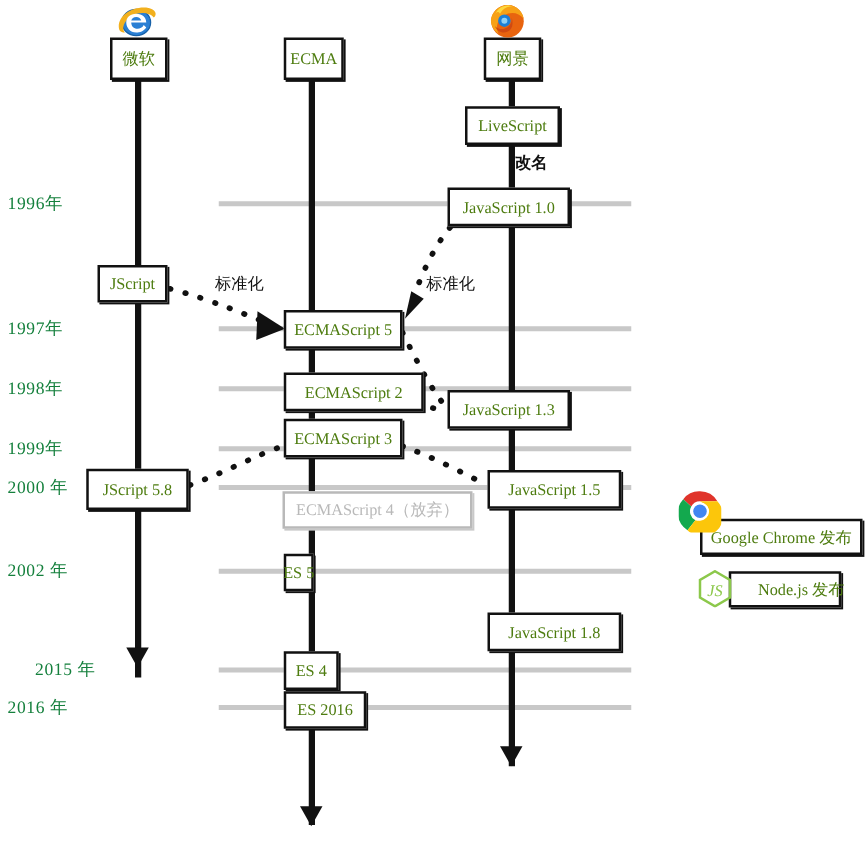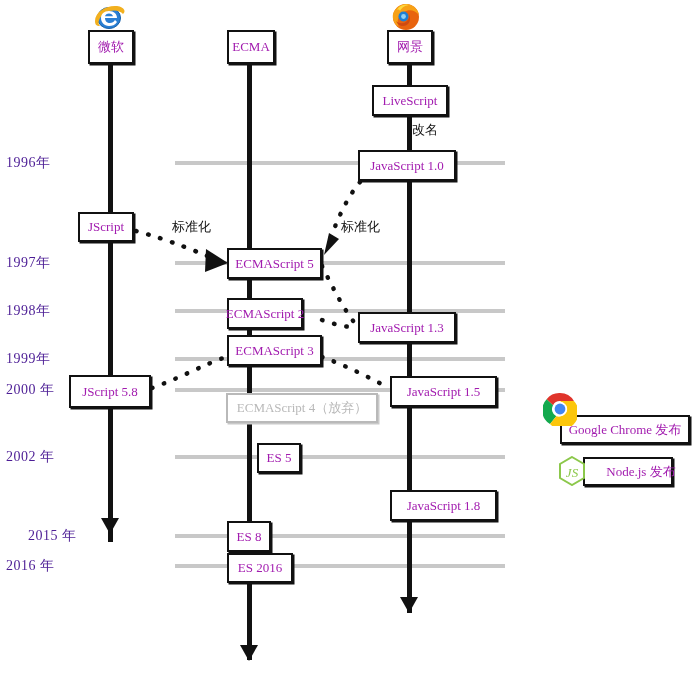--- a/index.html
+++ b/index.html
@@ -1,29 +1,29 @@
 <!DOCTYPE html>
 <html><head>
 <meta charset="utf-8">
 <style>
   html,body{margin:0;padding:0;background:#ffffff;}
   body{font-family:"Liberation Sans",sans-serif;}
   #stage{position:relative;width:692px;height:673px;background:#ffffff;overflow:hidden;}
 
   .gridline{position:absolute;height:4px;background:#c8c8c8;left:175px;}
-  .yearlabel{position:absolute;font-family:"Liberation Serif",serif;font-size:14px;color:#4c1d95;
+  .yearlabel{position:absolute;font-family:"Liberation Serif",serif;font-size:14px;color:#15803d;
              letter-spacing:.5px;white-space:nowrap;transform:translateY(-50%);}
 
   .lifeline{position:absolute;width:5px;background:#111;}
   .arrowhead{position:absolute;width:0;height:0;border-left:9px solid transparent;
              border-right:9px solid transparent;border-top:16px solid #111;}
 
   .node{position:absolute;box-sizing:border-box;background:#ffffff;border:2.5px solid #111;
         display:flex;align-items:center;justify-content:center;
-        font-family:"Liberation Serif",serif;font-size:13px;color:#a21caf;white-space:nowrap;
+        font-family:"Liberation Serif",serif;font-size:13px;color:#4d7c0f;white-space:nowrap;
         box-shadow:1.5px 1.5px 0 #111;}
   .node.gray{border-color:#b9b9b9;color:#b9b9b9;box-shadow:1.5px 1.5px 0 #c9c9c9;background:#fff;}
 
   .elabel{position:absolute;font-family:"Liberation Serif",serif;font-size:13px;color:#111;
           white-space:nowrap;}
 
   .dotpath{position:absolute;left:0;top:0;width:692px;height:673px;pointer-events:none;}
 
   .logo{position:absolute;}
   .logo svg{display:block;}
@@ -79,38 +79,38 @@
 
     <path d="M152,388 C180,378 205,364 226,357" fill="none" stroke="#111" stroke-width="4.5" stroke-linecap="round" stroke-dasharray="0.5,12"></path>
   </svg>
 
   <div id="nodes">
       <div class="node" style="left: 88px; top: 30px; width: 46px; height: 34px;">微软</div>
       <div class="node" style="left: 78px; top: 212px; width: 56px; height: 30px;">JScript</div>
       <div class="node" style="left: 69px; top: 375px; width: 82px; height: 33px;">JScript 5.8</div>
       <div class="node" style="left: 227px; top: 30px; width: 48px; height: 34px;">ECMA</div>
       <div class="node" style="left: 227px; top: 248px; width: 95px; height: 31px;">ECMAScript 5</div>
-      <div class="node" style="left: 227px; top: 298px; width: 76px; height: 31px; text-align: right;">ECMAScript 2</div>
+      <div class="node" style="left: 227px; top: 298px; width: 112px; height: 31px; text-align: right;">ECMAScript 2</div>
       <div class="node" style="left: 227px; top: 335px; width: 95px; height: 31px;">ECMAScript 3</div>
       <div class="node gray" style="left: 226px; top: 393px; width: 152px; height: 30px;">ECMAScript 4（放弃）</div>
-      <div class="node" style="left: 227px; top: 443px; width: 44px; height: 30px; margin-left: 30px;">ES 5</div>
-      <div class="node" style="left: 227px; top: 521px; width: 44px; height: 31px;">ES 8</div>
+      <div class="node" style="left: 227px; top: 443px; width: 24px; height: 30px;">ES 5</div>
+      <div class="node" style="left: 227px; top: 521px; width: 44px; height: 31px;">ES 4</div>
       <div class="node" style="left: 227px; top: 553px; width: 66px; height: 30px;">ES 2016</div>
       <div class="node" style="left: 387px; top: 30px; width: 46px; height: 34px;">网景</div>
       <div class="node" style="left: 372px; top: 85px; width: 76px; height: 31px;">LiveScript</div>
       <div class="node" style="left: 358px; top: 150px; width: 98px; height: 31px;">JavaScript 1.0</div>
       <div class="node" style="left: 358px; top: 312px; width: 98px; height: 31px;">JavaScript 1.3</div>
       <div class="node" style="left: 390px; top: 376px; width: 107px; height: 31px;">JavaScript 1.5</div>
       <div class="node" style="left: 390px; top: 490px; width: 107px; height: 31px;">JavaScript 1.8</div>
       <div class="node" style="left: 560px; top: 415px; width: 130px; height: 29px;">Google Chrome 发布</div>
       <div class="node" style="left: 583px; top: 457px; width: 90px; height: 29px; padding-left: 26px;">Node.js 发布</div>
     </div>
 
   <div id="edgelabels">
-      <div class="elabel" style="left: 412px; top: 121px;">改名</div>
+      <div class="elabel" style="left: 412px; top: 121px; font-weight: bold;">改名</div>
       <div class="elabel" style="left: 172px; top: 218px;">标准化</div>
       <div class="elabel" style="left: 341px; top: 218px;">标准化</div>
     </div>
 
   <div class="logo" style="left:92px;top:1px;">
     <svg width="34" height="30" viewBox="0 0 34 30">
       <ellipse cx="17" cy="17" rx="11.5" ry="10.5" fill="#2a7fd4"></ellipse>
       <ellipse cx="17" cy="17" rx="11.5" ry="10.5" fill="none" stroke="#1761a8" stroke-width="1"></ellipse>
       <path d="M3,20 C3,11 14,4 25,5 C33,6 34,11 31,13 C28,9 19,8 13,12 C7,16 5,22 8,25 C4,25 3,23 3,20 Z" fill="#f2b01e"></path>
       <path d="M17,10 C22,10 25,13 25,17 L13,17 C13,20 15,22 18,22 C20,22 22,21 23,19 L25,21 C23,24 20,25 17,25 C12,25 9,21 9,17 C9,13 12,10 17,10 Z M17,12.5 C15,12.5 13.3,13.8 13,15.3 L21,15.3 C20.7,13.8 19,12.5 17,12.5 Z" fill="#ffffff"></path>

